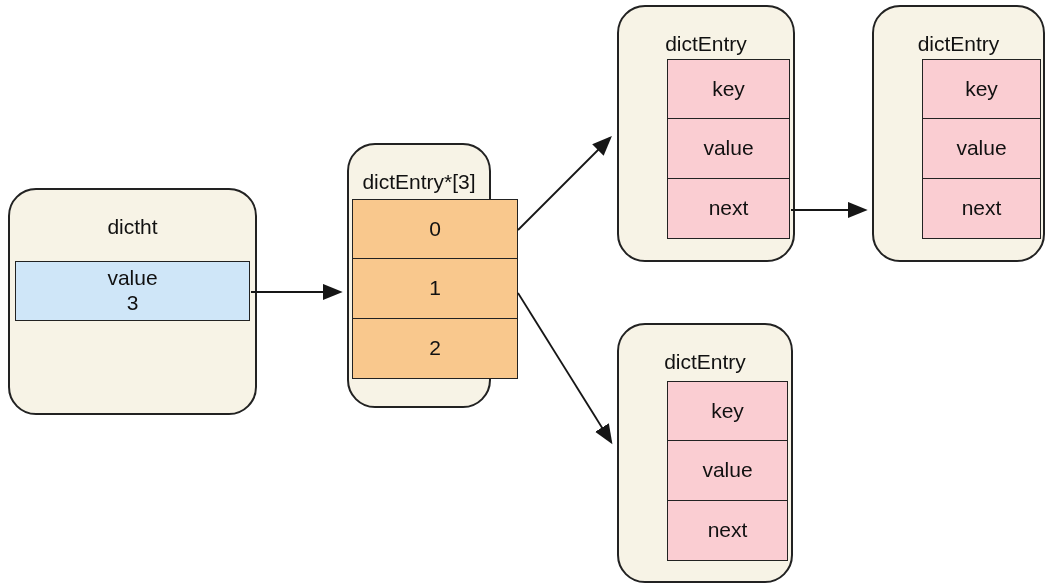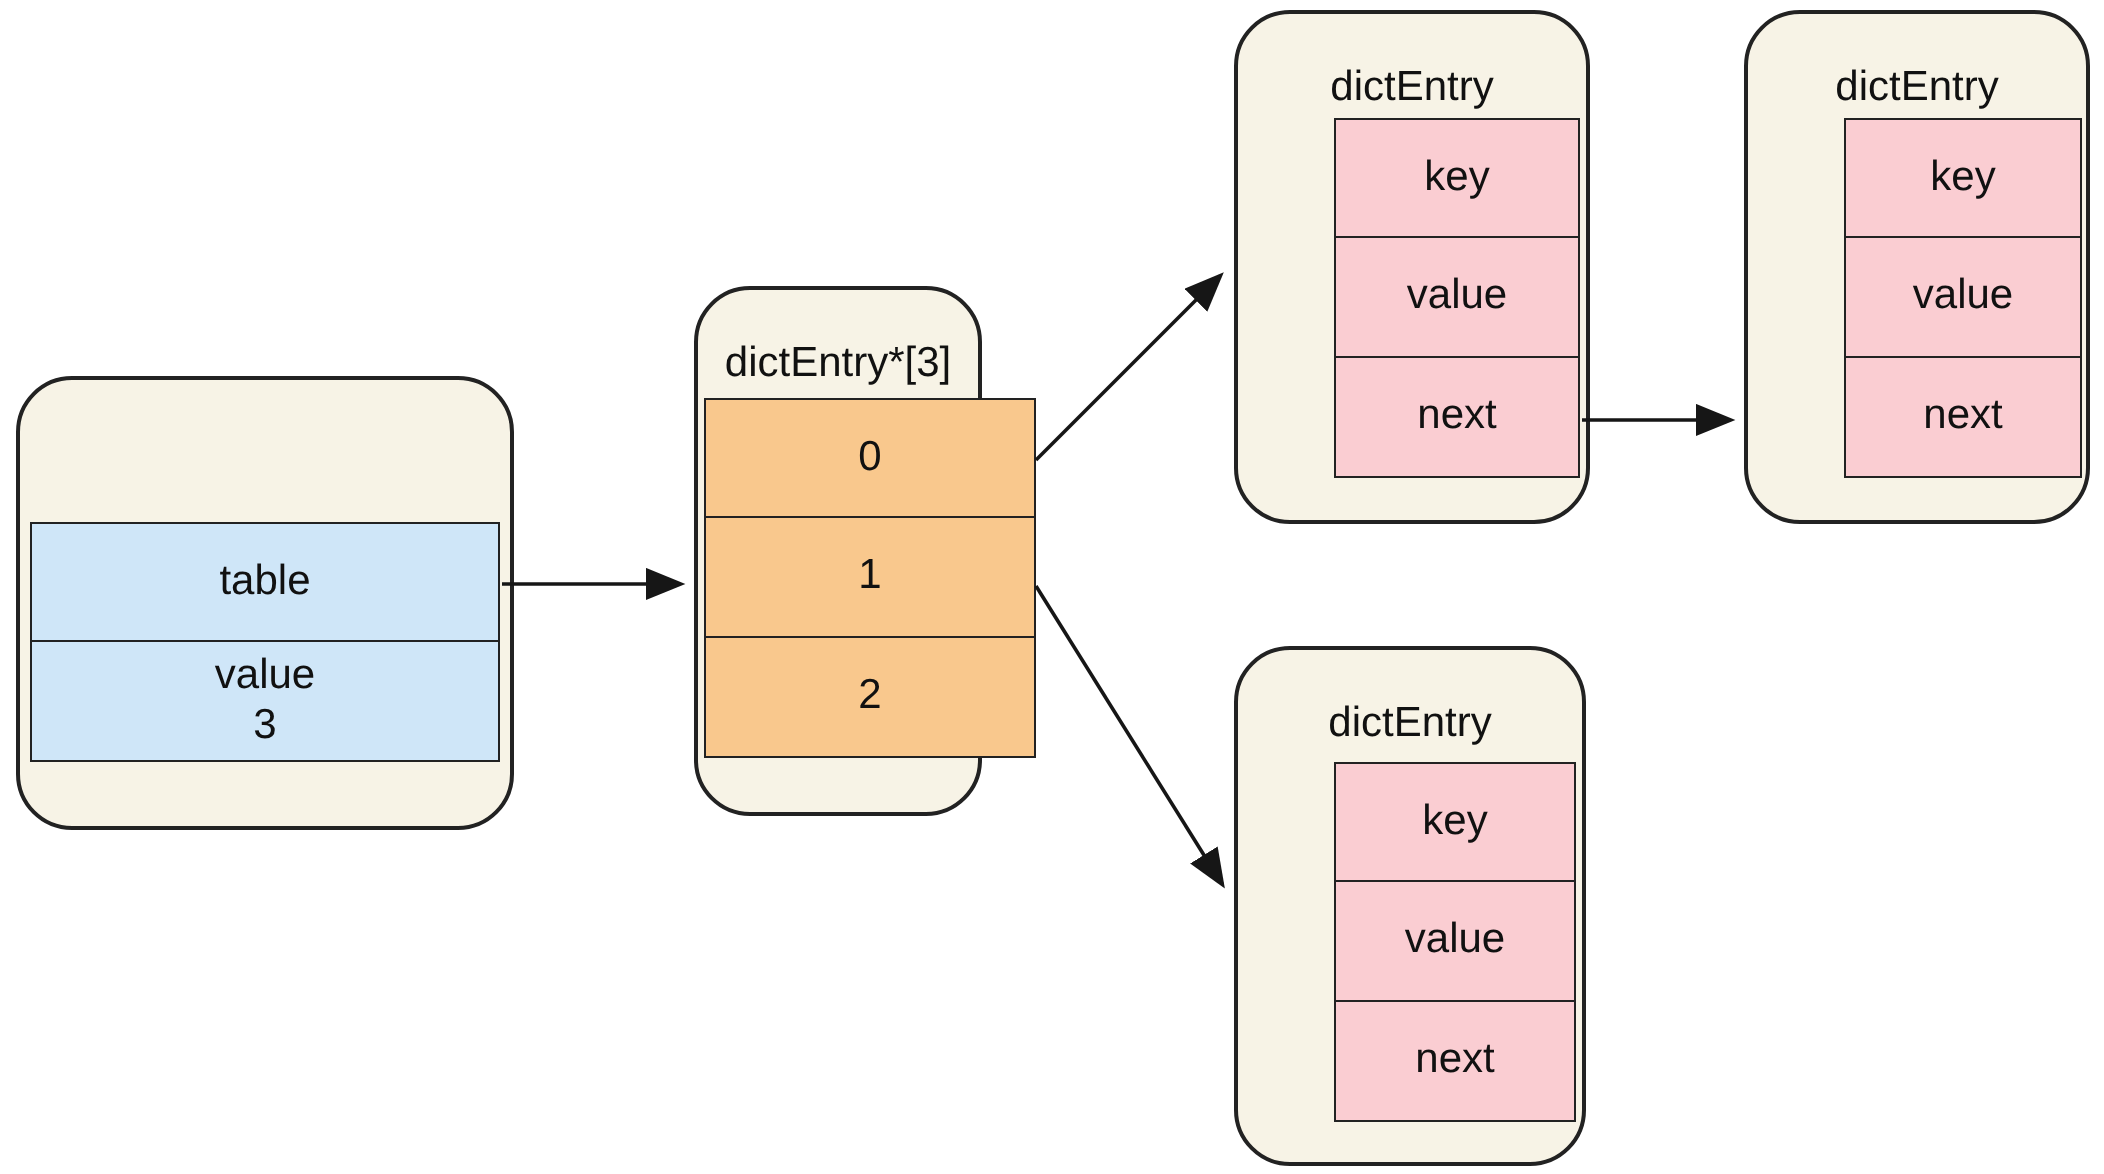--- a/index.html
+++ b/index.html
@@ -48,24 +48,22 @@
     pointer-events: none;
   }
   svg.arrows line { stroke: #161616; stroke-width: 1.8; }
 </style>
 </head>
 <body>
 
 <div class="canvas">
 
   <div class="node" style="left:8px; top:188px; width:249px; height:227px;">
+    <div class="node-title">dictht</div>
     <div class="rows" style="left:5px; top:71px; width:235px;">
-      <div class="row blue">
-        <span>table</span>
-      </div>
       <div class="row blue">
         <span>value</span>
         <span>3</span>
       </div>
     </div>
   </div>
 
   <div class="node" style="left:347px; top:143px; width:144px; height:265px;">
     <div class="node-title">dictEntry*[3]</div>
     <div class="rows" style="left:3px; top:54px; width:166px;">

